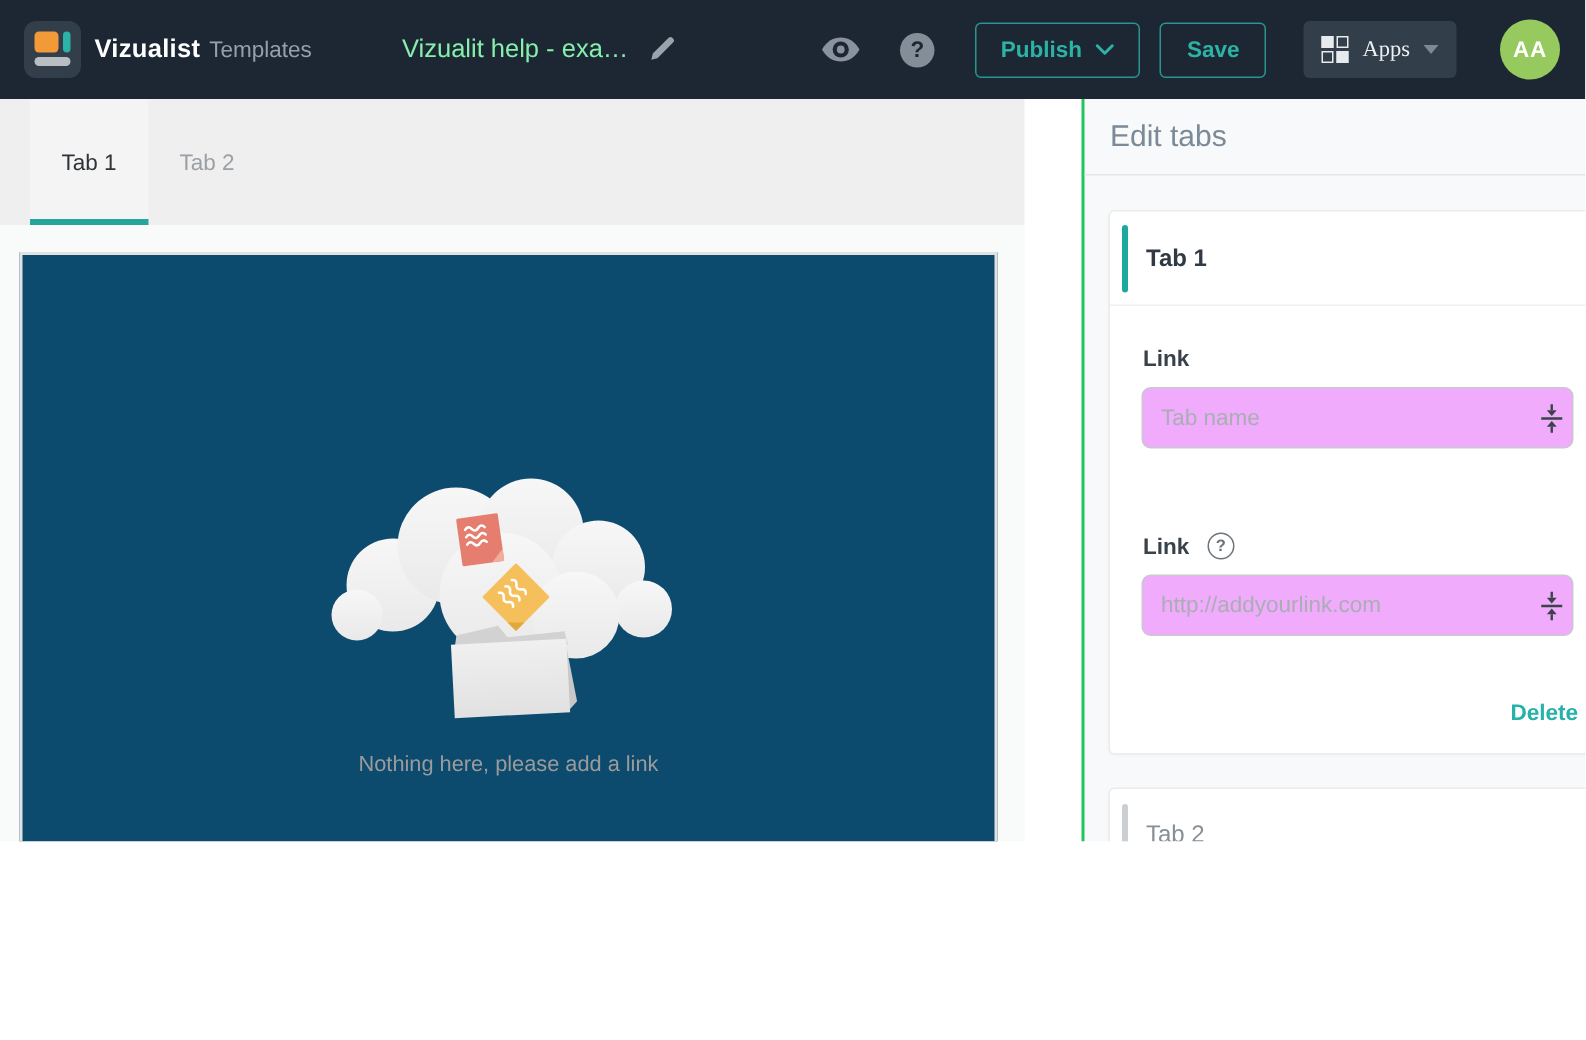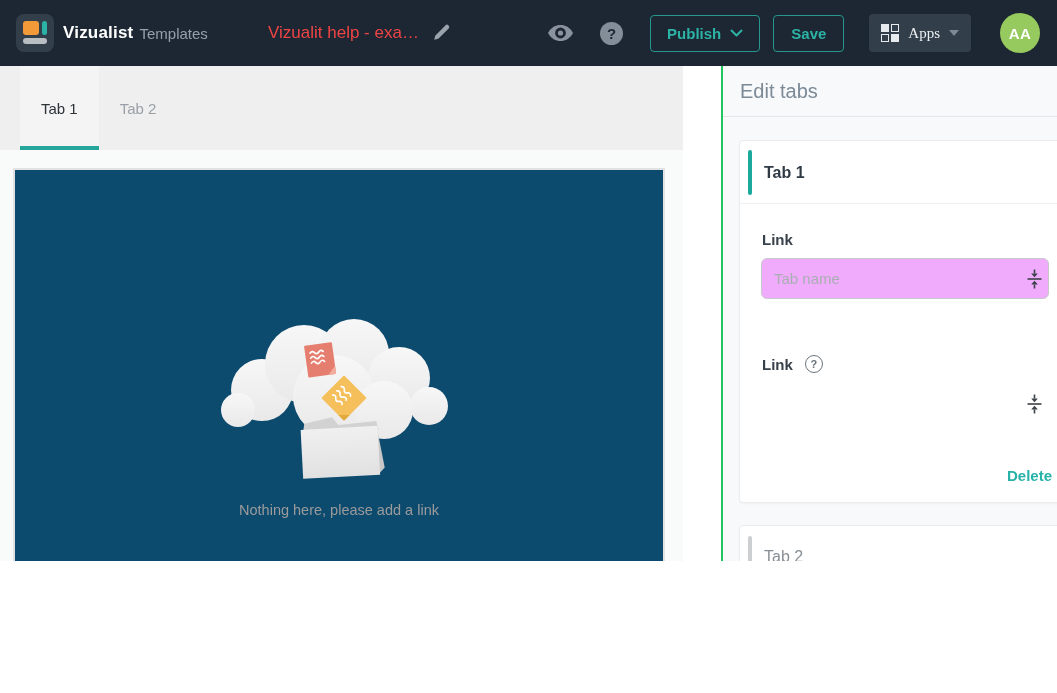--- a/index.html
+++ b/index.html
@@ -10,21 +10,21 @@
   
   .navbar { position:absolute; top:0; left:0; width:1057px; height:66px; background:#1c2733; display:flex; align-items:center; }
   .logo { position:absolute; left:16px; top:14px; width:38px; height:38px; background:#323e4a; border-radius:8px; cursor:pointer; }
   .logo .sq { position:absolute; left:7px; top:7px; width:16px; height:14px; background:#f29a38; border-radius:3px; }
   .logo .bar-v { position:absolute; left:26px; top:7px; width:5px; height:14px; background:#2ab3a6; border-radius:2.5px; }
   .logo .bar-h { position:absolute; left:7px; top:24px; width:24px; height:6px; background:#b9bec3; border-radius:3px; }
   .brand { position:absolute; left:63px; top:0; height:66px; display:flex; align-items:center; }
   .brand-name { color:#ffffff; font-size:17px; font-weight:800; letter-spacing:.2px; }
   .brand-suffix { color:#96a0a9; font-size:15px; margin-left:6px; }
   .doc-title-wrap { position:absolute; left:268px; top:0; height:66px; display:flex; align-items:center; }
-  .doc-title { color:#ef4444; font-size:17px;text-align:center; }
+  .doc-title { color:#86efac; font-size:17px;text-align:center; }
   .pencil-btn { margin-left:12px; display:flex; align-items:center; cursor:pointer; background:none; border:none; }
   .nav-right { position:absolute; right:17px; top:0; height:66px; display:flex; align-items:center; }
   .icon-btn { background:none; border:none; cursor:pointer; display:flex; align-items:center; }
   .eye-btn { margin-right:26px; }
   .nav-help { width:23px; height:23px; border-radius:50%; background:#848e98; color:#1c2733; font-size:15px; font-weight:700; display:flex; align-items:center; justify-content:center; margin-right:27px; cursor:pointer; border:none; }
   .btn-outline { height:37px; border:1px solid #27968c; border-radius:4px; background:transparent; color:#2db3a6; font-size:15px; font-weight:700; font-family:"Liberation Sans",sans-serif; display:flex; align-items:center; cursor:pointer; }
   .publish-btn { padding:0 16px; margin-right:13px; }
   .publish-btn svg { margin-left:9px; }
   .save-btn { padding:0 17px; margin-right:25px; }
   .apps-btn { height:38px; background:#323e4a; border:none; border-radius:4px; color:#eef1f3; font-size:15px; font-family:Liberation Serif, serif; display:flex; align-items:center; padding:0 12px; margin-right:29px; cursor:pointer; }
@@ -235,20 +235,21 @@
           <line x1="7.5" y1="19.5" x2="7.5" y2="15.5" stroke="#3c4248" stroke-width="1.6"></line>
           <path d="M4.2 15.5 h6.6 L7.5 11.7 Z" fill="#3c4248"></path>
         </svg>
 
         <div class="link-row">
           <label class="field-label link-label">Link</label>
           <button class="link-help">
             <span>?</span>
           </button>
         </div>
+        <input class="text-input link-input" type="text" placeholder="http://addyourlink.com" style="">
         <svg class="input-icon link-input-icon" width="15" height="20" viewBox="0 0 15 20">
           <line x1="0.5" y1="10" x2="14.5" y2="10" stroke="#3c4248" stroke-width="1.6"></line>
           <line x1="7.5" y1="0.5" x2="7.5" y2="4.5" stroke="#3c4248" stroke-width="1.6"></line>
           <path d="M4.2 4.5 h6.6 L7.5 8.3 Z" fill="#3c4248"></path>
           <line x1="7.5" y1="19.5" x2="7.5" y2="15.5" stroke="#3c4248" stroke-width="1.6"></line>
           <path d="M4.2 15.5 h6.6 L7.5 11.7 Z" fill="#3c4248"></path>
         </svg>
 
         <button class="delete-link">Delete</button>
       </div>

